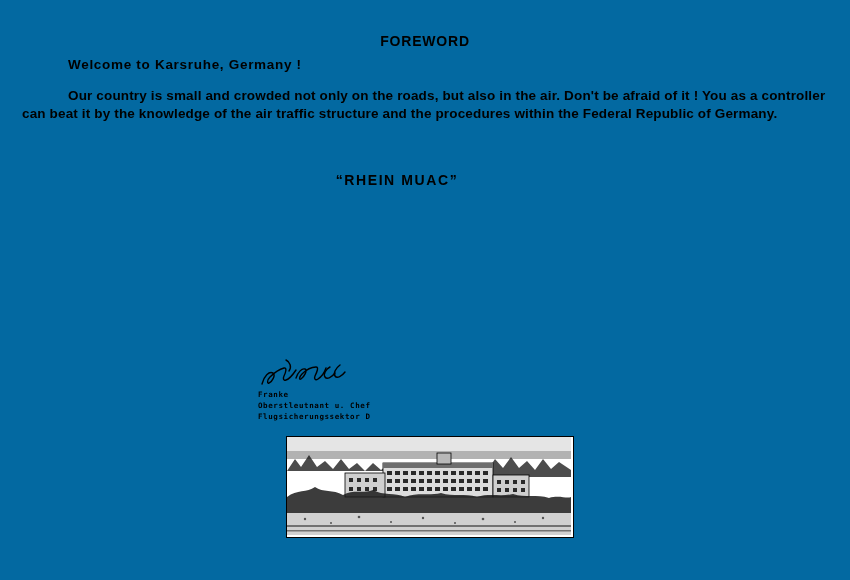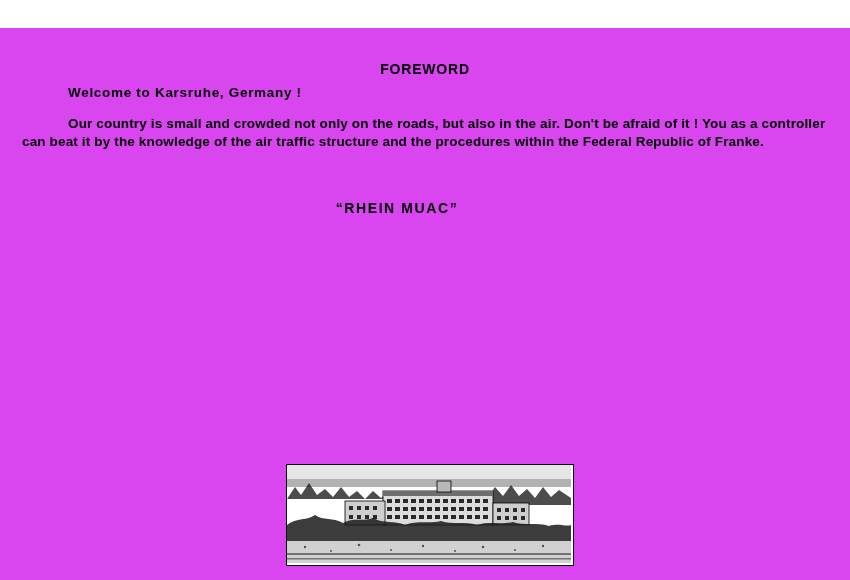--- a/index.html
+++ b/index.html
@@ -12,22 +12,21 @@
     height: 580px;
     position: relative;
     overflow: hidden;
     font-family: "Liberation Sans", sans-serif;
     color: #000000;
   }
 
   .page {
     position: absolute;
     inset: 0;
-    background: #d946ef;
-    margin-top: 28px;
+    background: #0369a1;
   }
 
   .doc-title {
     position: absolute;
     top: 33px;
     left: 0;
     width: 850px;
     text-align: center;
     font-size: 14px;
     font-weight: bold;
@@ -121,25 +120,41 @@
 </style>
 </head>
 <body>
 
 <div class="page">
 
   <div class="doc-title">FOREWORD</div>
 
   <div class="body-block">
     <p class="para greeting">Welcome to Karsruhe, Germany !</p>
-    <p class="para p1">Our country is small and crowded not only on the roads, but also in the air.  Don't be afraid of it ! You as a controller can beat it by the knowledge of the air traffic structure and the procedures within the Federal Republic of Franke.</p>
+    <p class="para p1">Our country is small and crowded not only on the roads, but also in the air.  Don't be afraid of it ! You as a controller can beat it by the knowledge of the air traffic structure and the procedures within the Federal Republic of Germany.</p>
   </div>
 
   <div class="callsign">“RHEIN MUAC”</div>
 
+  <div class="signature-area">
+    <div class="signature-mark">
+      <svg width="110" height="32" viewBox="0 0 110 32" fill="none" stroke="#000" stroke-width="1.4" stroke-linecap="round">
+        <path d="M28 2 C32 4, 34 9, 31 13"></path>
+        <path d="M4 26 C6 18, 11 13, 15 15 C18 17, 14 24, 11 25 C9 26, 9 22, 12 19 C16 15, 22 11, 26 10 C29 9.4, 28 14, 26 18 C25 20, 25 23, 28 22 C32 21, 36 15, 38 12"></path>
+        <path d="M38 20 C40 14, 44 10, 47 11 C50 12, 46 19, 43 21 C41 22.4, 41 19, 44 16 C48 12, 54 9, 58 9 C61 9, 59 14, 57 18 C56 20.5, 57 23, 60 21 C64 18.4, 67 13, 68 10"></path>
+        <path d="M72 9 C68 11, 65 16, 67 19 C69 22, 74 19, 77 15"></path>
+        <path d="M82 7 C78 10, 75 15, 77 18 C79 21, 84 18, 87 14"></path>
+      </svg>
+    </div>
+    <div class="sig-lines">
+      <div>Franke</div>
+      <div>Oberstleutnant u. Chef</div>
+      <div>Flugsicherungssektor D</div>
+    </div>
+  </div>
 
   <div class="photo-frame">
     <svg width="284" height="98" viewBox="0 0 284 98">
       <rect x="0" y="0" width="284" height="98" fill="#ffffff"></rect>
 
       <g fill="#000" opacity="0.10">
         <rect x="0" y="0" width="284" height="22"></rect>
       </g>
       <g fill="#000" opacity="0.22">
         <rect x="0" y="14" width="284" height="8"></rect>

